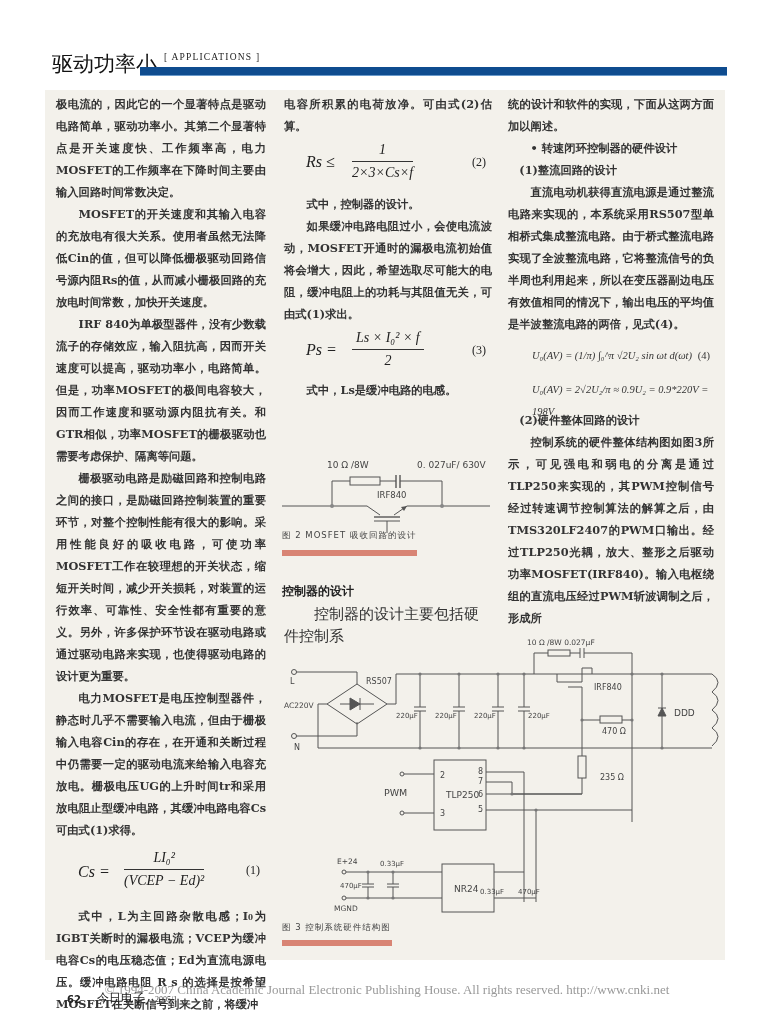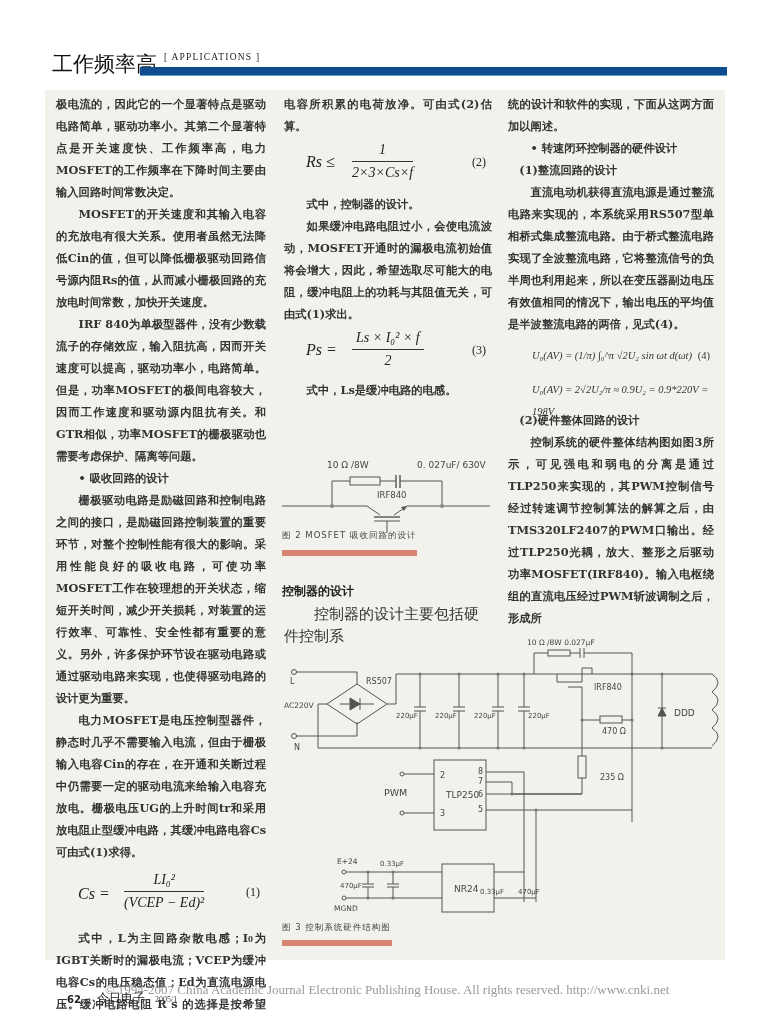--- a/index.html
+++ b/index.html
@@ -39,31 +39,30 @@
   .footer-copy { position: absolute; left: 0; top: 982px; width: 774px; text-align: center; font-family: "Liberation Serif", serif; font-size: 13px; color: #999; }
   .footer-page { position: absolute; left: 52px; top: 994px; font-family: "DejaVu Sans", sans-serif; font-weight: bold; font-size: 10px; color: #222; margin-left: 15px; }
   .footer-journal { position: absolute; left: 97px; top: 990px; font-family: "DejaVu Sans", sans-serif; font-size: 12px; color: #222; }
   .footer-issue { font-family: "Liberation Serif", serif; font-size: 8px; color: #444; margin-left: 10px; }
 
   svg text { font-family: "DejaVu Sans", sans-serif; fill: #444; }
 </style>
 </head>
 <body>
 
-<div class="header-title">工作频率高</div>
+<div class="header-title">驱动功率小</div>
 <div class="header-tag">[ APPLICATIONS ]</div>
 <div class="header-bar"></div>
 
 <div class="panel"></div>
 
 <div class="col col1">
   <p class="noind">极电流的，因此它的一个显著特点是驱动电路简单，驱动功率小。其第二个显著特点是开关速度快、工作频率高，电力MOSFET的工作频率在下降时间主要由输入回路时间常数决定。</p>
   <p>MOSFET的开关速度和其输入电容的充放电有很大关系。使用者虽然无法降低Cin的值，但可以降低栅极驱动回路信号源内阻Rs的值，从而减小栅极回路的充放电时间常数，加快开关速度。</p>
   <p>IRF 840为单极型器件，没有少数载流子的存储效应，输入阻抗高，因而开关速度可以提高，驱动功率小，电路简单。但是，功率MOSFET的极间电容较大，因而工作速度和驱动源内阻抗有关。和GTR相似，功率MOSFET的栅极驱动也需要考虑保护、隔离等问题。</p>
-  <p class="head">• 吸收回路的设计</p>
   <p>栅极驱动电路是励磁回路和控制电路之间的接口，是励磁回路控制装置的重要环节，对整个控制性能有很大的影响。采用性能良好的吸收电路，可使功率MOSFET工作在较理想的开关状态，缩短开关时间，减少开关损耗，对装置的运行效率、可靠性、安全性都有重要的意义。另外，许多保护环节设在驱动电路或通过驱动电路来实现，也使得驱动电路的设计更为重要。</p>
   <p>电力MOSFET是电压控制型器件，静态时几乎不需要输入电流，但由于栅极输入电容Cin的存在，在开通和关断过程中仍需要一定的驱动电流来给输入电容充放电。栅极电压UG的上升时间tr和采用放电阻止型缓冲电路，其缓冲电路电容Cs可由式(1)求得。</p>
   <div class="formula" style="height:64px;">
     <span class="lhs" style="left:22px; top:20px;">Cs =</span>
     <span class="frac" style="left:68px; top:6px;">
       <span class="top">LI₀²</span>
       <span class="bot">(VCEP − Ed)²</span>
     </span>
     <span class="num">(1)</span>
   </div>

